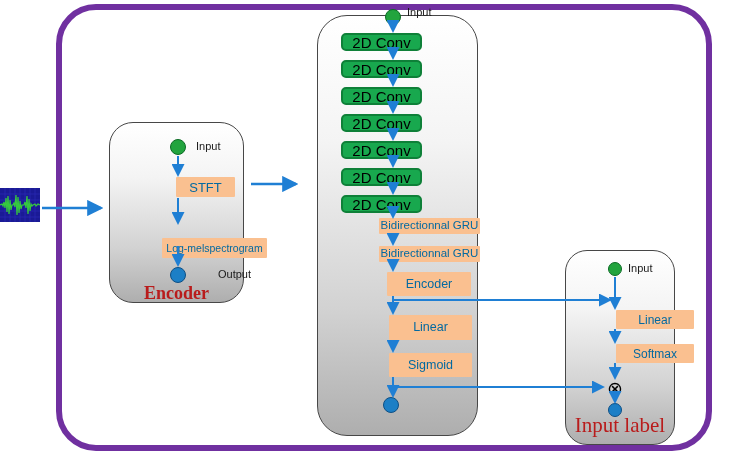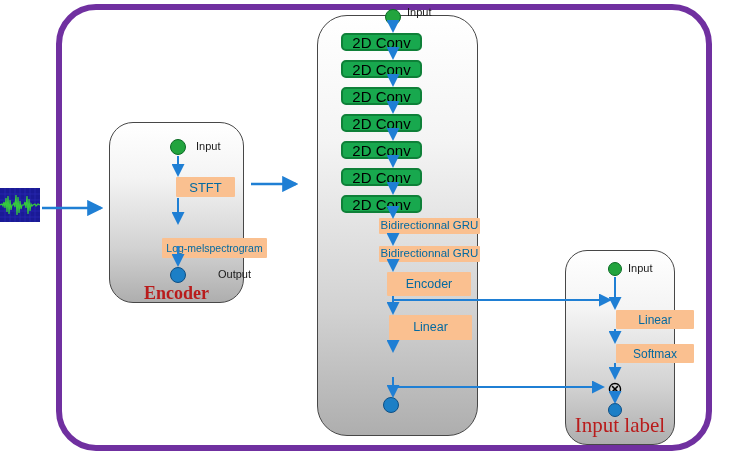--- a/index.html
+++ b/index.html
@@ -112,20 +112,21 @@
   <div class="conv" style="top:87px;">2D Conv</div>
   <div class="conv" style="top:114px;">2D Conv</div>
   <div class="conv" style="top:141px;">2D Conv</div>
   <div class="conv" style="top:168px;">2D Conv</div>
   <div class="conv" style="top:195px;">2D Conv</div>
 
   <div class="node" style="left:340px;top:218px;width:101px;height:16px;font-size:11.5px;">Bidirectionnal GRU</div>
   <div class="node" style="left:340px;top:246px;width:101px;height:16px;font-size:11.5px;">Bidirectionnal GRU</div>
   <div class="node" style="left:348px;top:272px;width:84px;height:24px;font-size:12.5px;">Encoder</div>
   <div class="node" style="left:350px;top:315px;width:83px;height:25px;font-size:12.5px;">Linear</div>
+  <div class="node" style="left:350px;top:353px;width:83px;height:24px;font-size:12.5px;">Sigmoid</div>
 
   <div class="circle blue" style="left:383px;top:397px;width:16px;height:16px;"></div>
 
   <div class="panel" id="weak-panel"></div>
   <div class="circle green" style="left:608px;top:262px;width:14px;height:14px;"></div>
   <div class="io-label" style="left:628px;top:263px;">Input</div>
   <div class="node" style="left:577px;top:310px;width:78px;height:19px;">Linear</div>
   <div class="node" style="left:577px;top:344px;width:78px;height:19px;">Softmax</div>
   <div id="multiply-node">⊗</div>
   <div class="circle blue" style="left:608px;top:403px;width:14px;height:14px;"></div>

